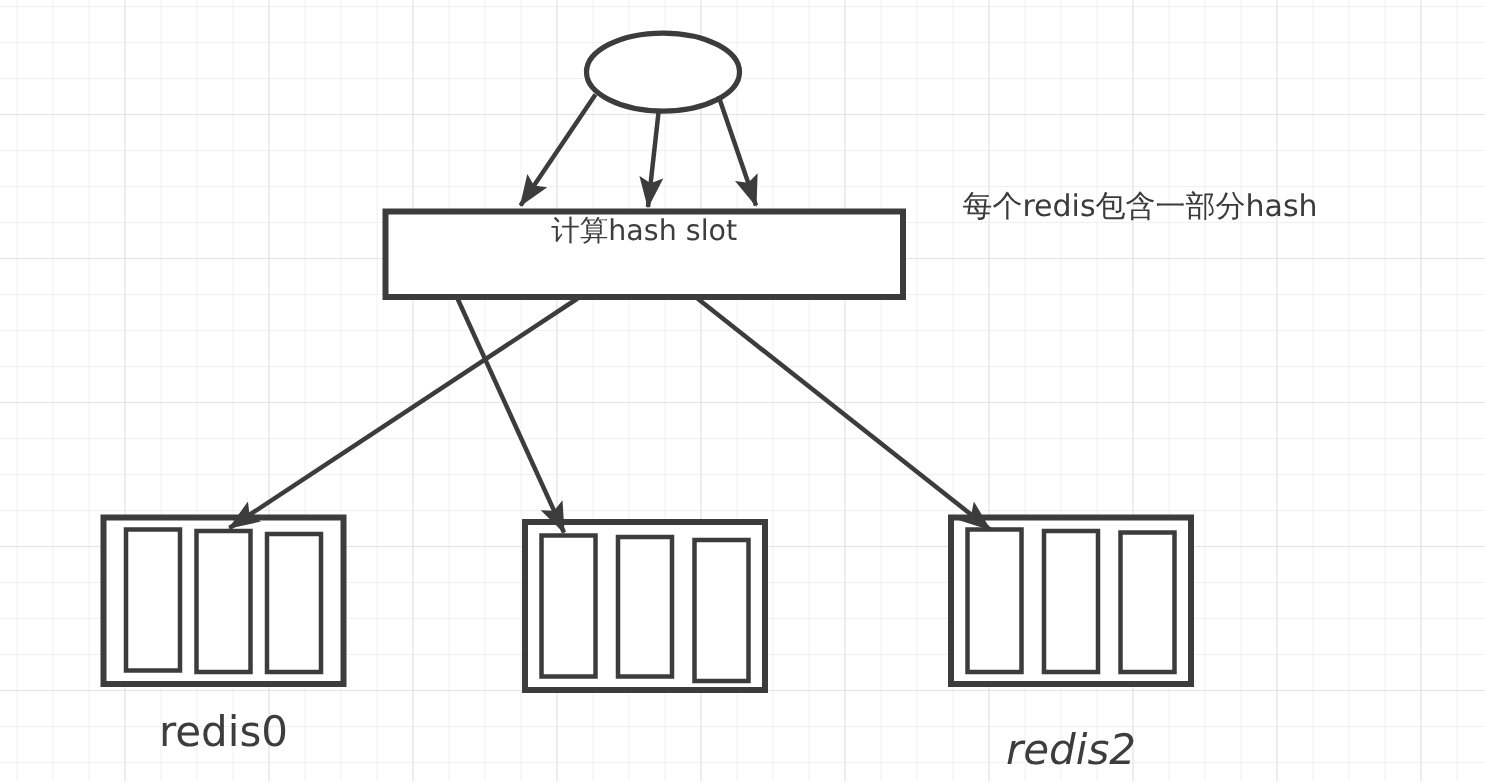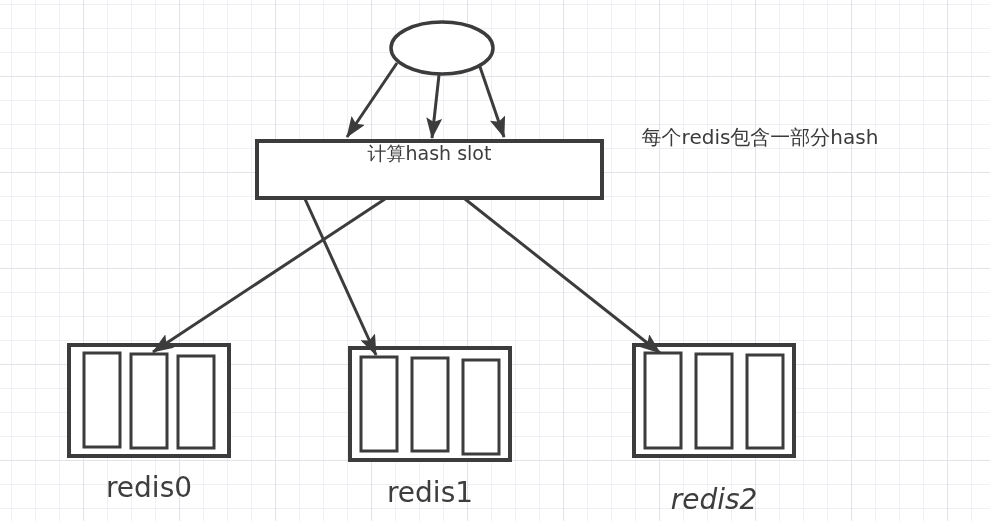--- a/index.html
+++ b/index.html
@@ -109,16 +109,15 @@
 
   <div class="txt compute-label">
     <span>计算hash slot</span>
   </div>
 
   <div class="txt note">
     <div>每个redis包含一部分hash</div>
   </div>
 
   <div class="txt redis-label r0">redis0</div>
-  <div class="txt redis-label r1">redis1</div>
   <div class="txt redis-label r2">redis2</div>
 
 </div>
 
 </body></html>

